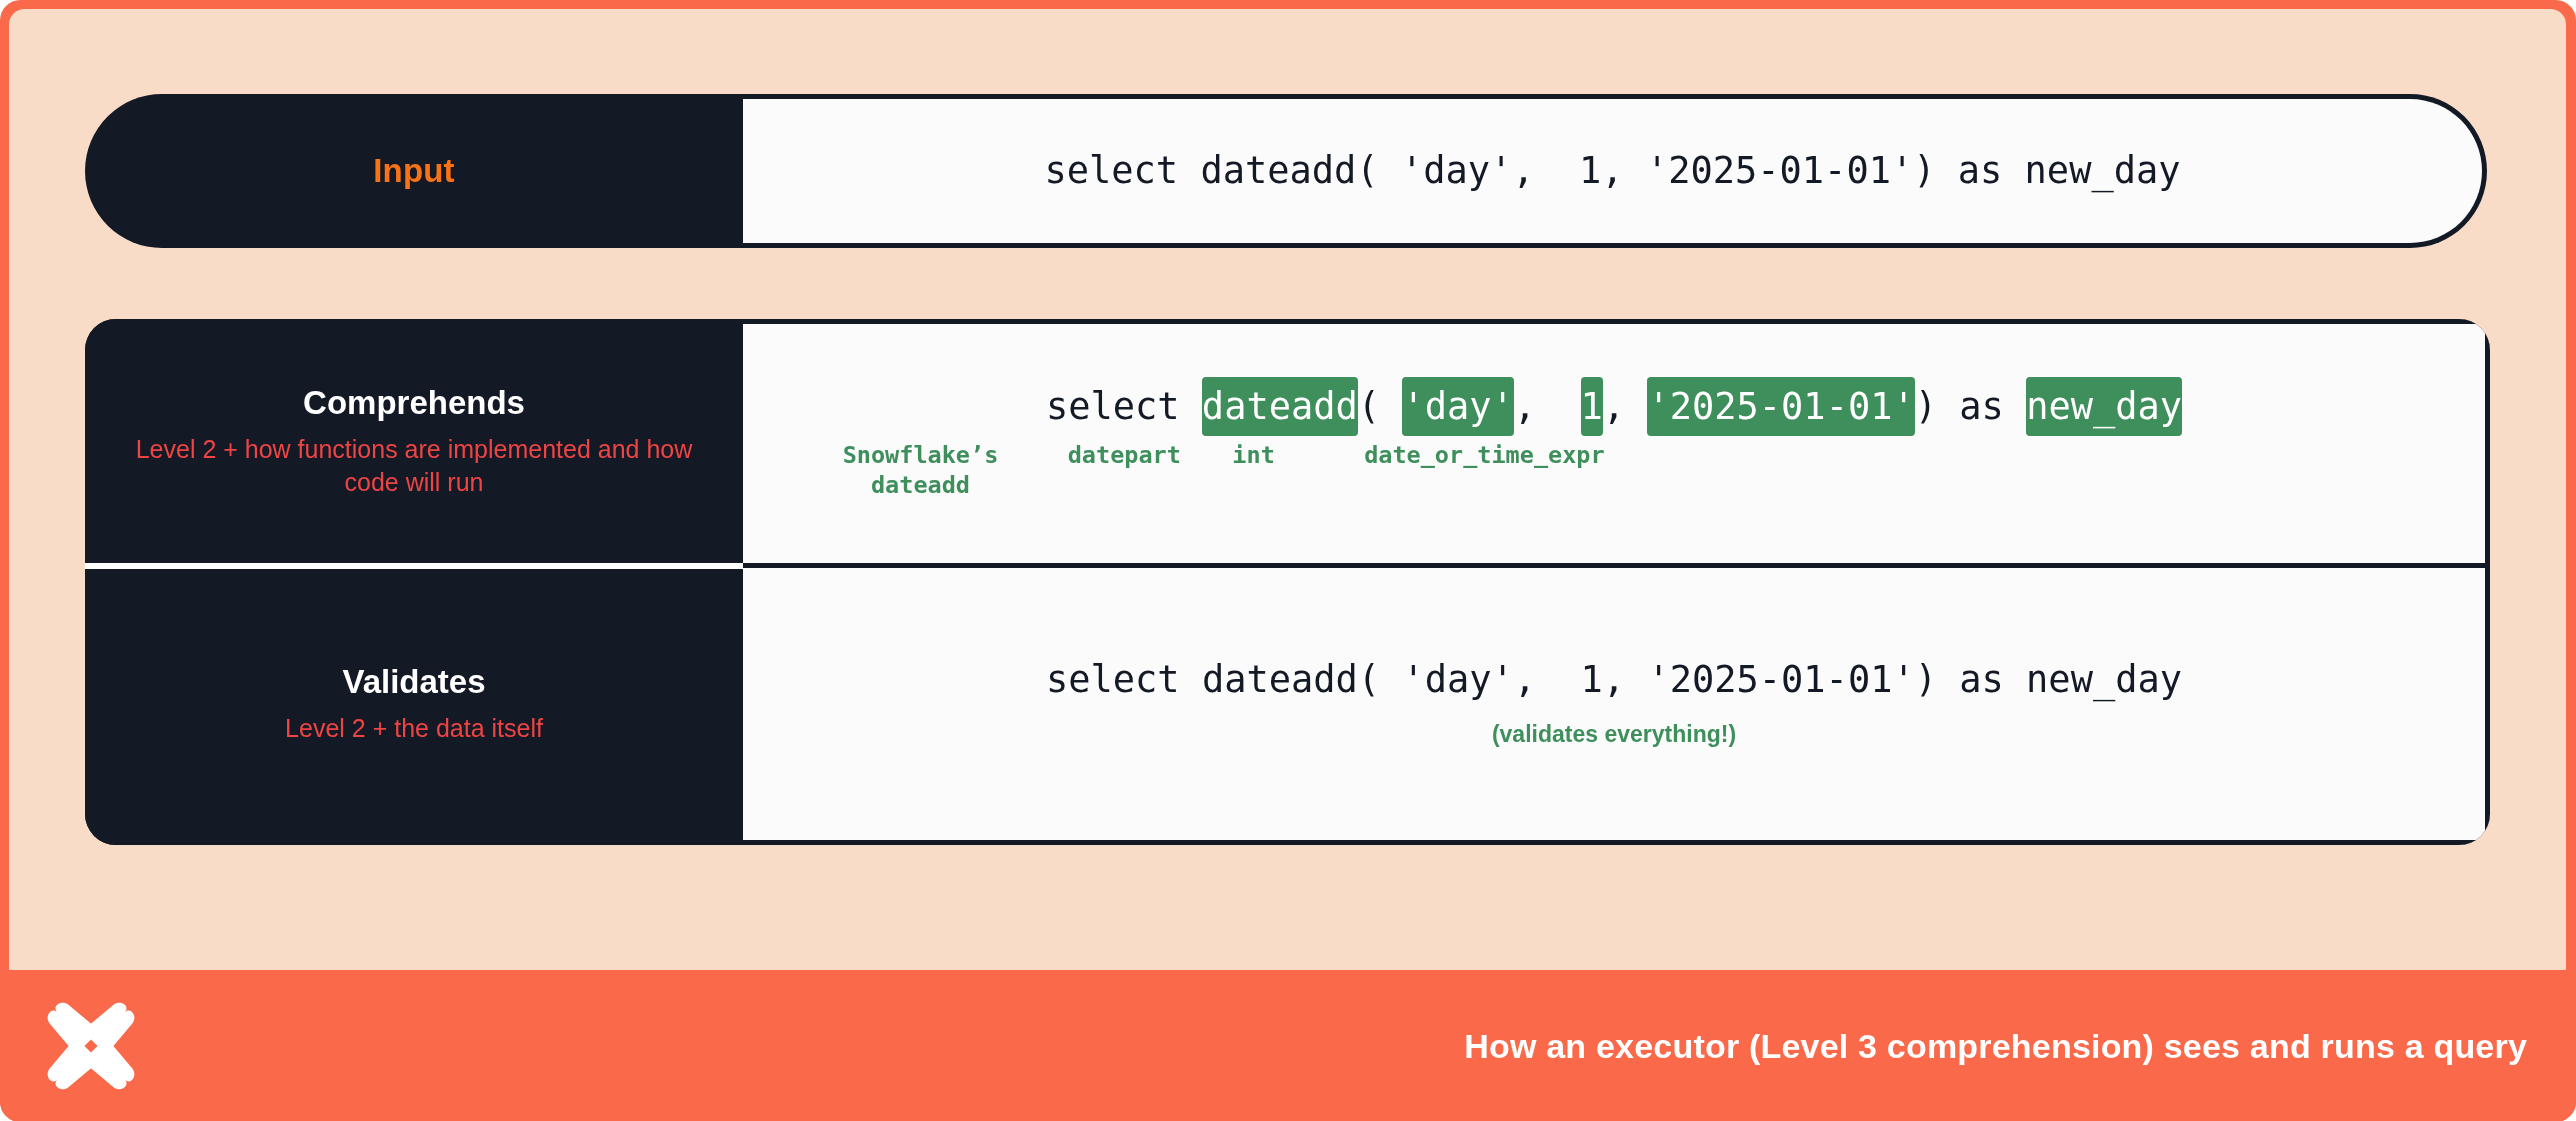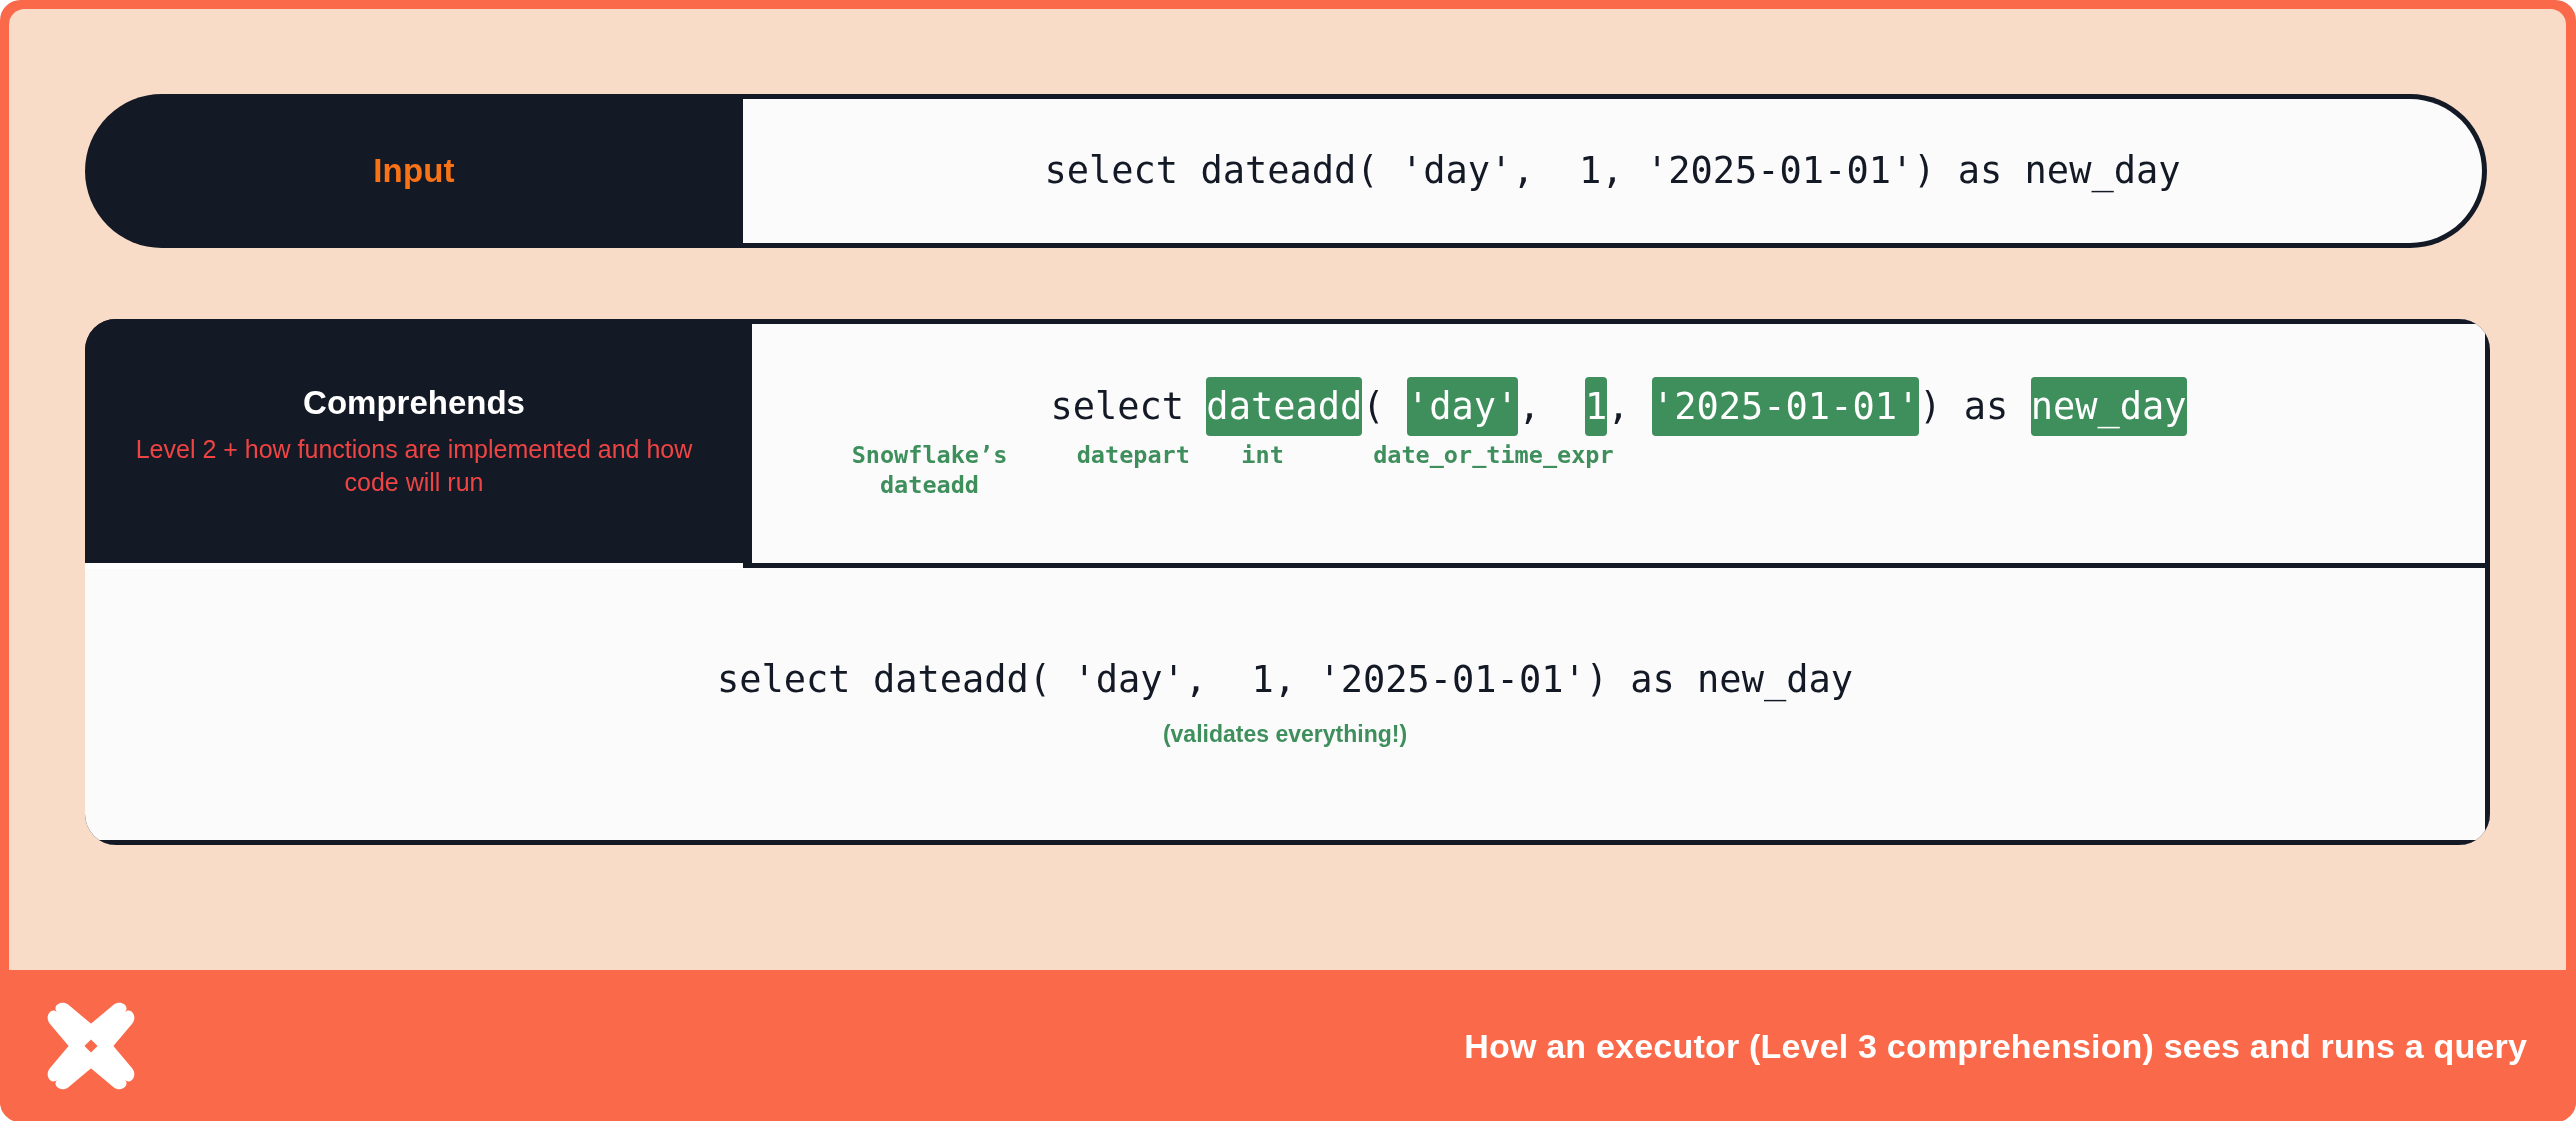--- a/index.html
+++ b/index.html
@@ -81,21 +81,21 @@
     border-radius: 31px;
     overflow: hidden;
     background: #141926;
   }
   .lrow {
     display: flex;
     align-items: stretch;
     width: 100%;
     position: relative;
   }
-  #row-comprehends { height: 244px; gap: 9px; }
+  #row-comprehends { height: 244px; }
   #row-validates   { height: 282px; }
 
   .label-cell {
     width: 658px;
     background: #141926;
     display: flex;
     flex-direction: column;
     align-items: center;
     justify-content: center;
     padding: 0 36px;
@@ -245,20 +245,24 @@
           <div id="annot-dateadd" class="annot">Snowflake’s
 dateadd</div>
           <div id="annot-datepart" class="annot">datepart</div>
           <div id="annot-int" class="annot">int</div>
           <div id="annot-dtexpr" class="annot">date_or_time_expr</div>
         </div>
       </div>
     </div>
 
     <div id="row-validates" class="lrow">
+      <div class="label-cell">
+        <span class="label-title">Validates</span>
+        <span class="label-sub">Level 2 + the data itself</span>
+      </div>
       <div class="code-cell">
         <span class="code-line">select dateadd( 'day',  1, '2025-01-01') as new_day</span>
         <span id="validates-note">(validates everything!)</span>
       </div>
     </div>
 
     <div id="label-divider"></div>
   </div>
 
   <div id="footer">

